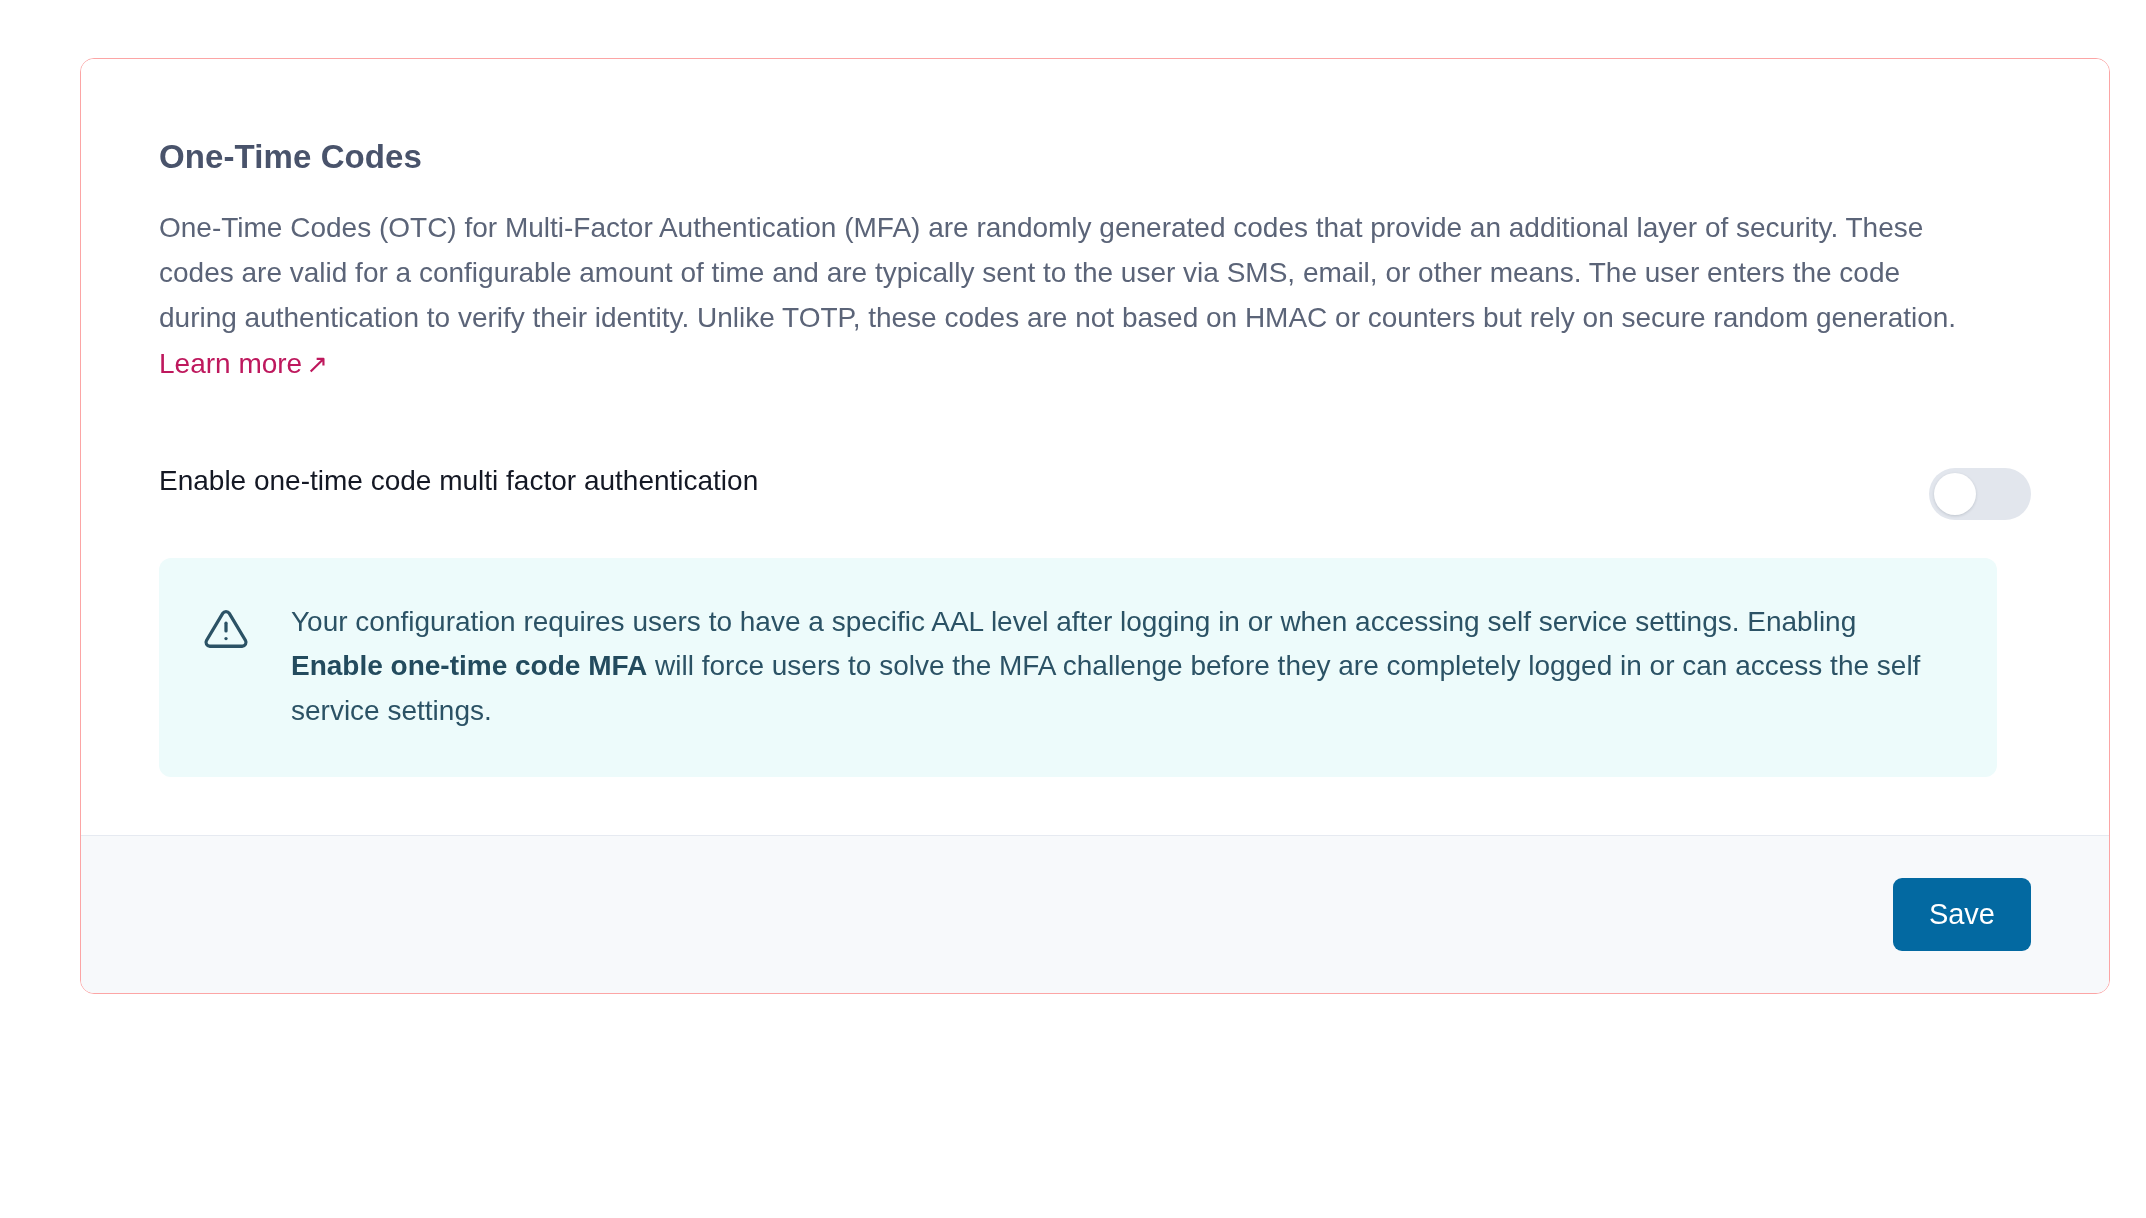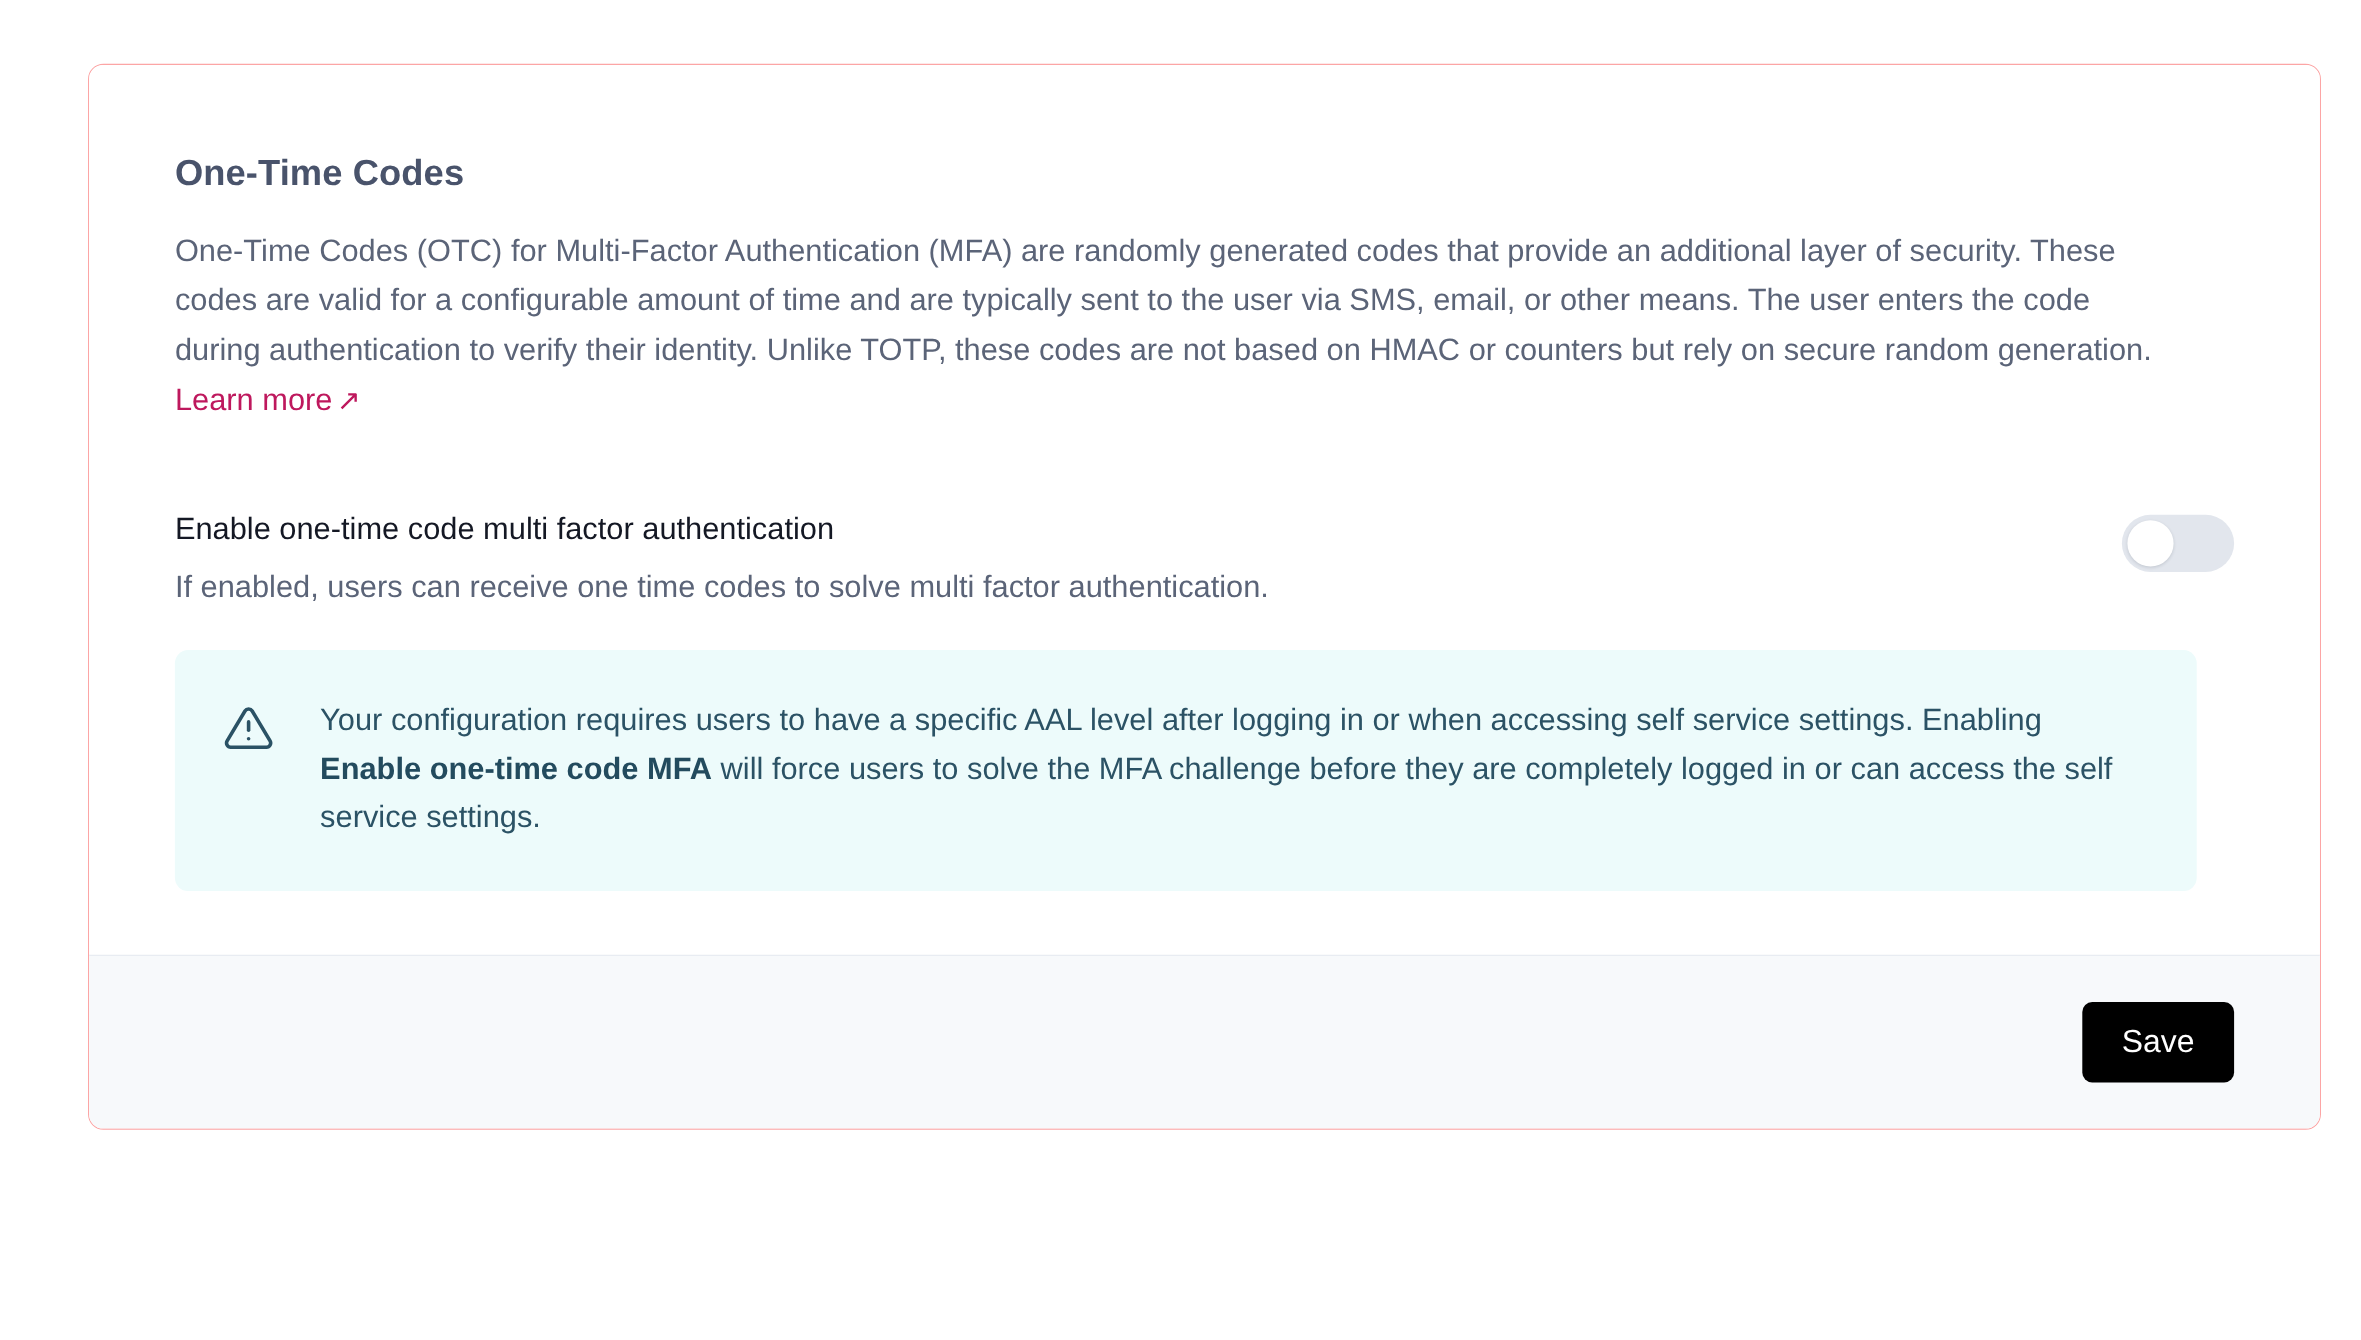--- a/index.html
+++ b/index.html
@@ -138,21 +138,21 @@
     background: #f7f9fb;
     padding: 42px 78px 42px 78px;
     display: flex;
     justify-content: flex-end;
     align-items: center;
   }
   .save-btn {
     font-family: "Liberation Sans", sans-serif;
     font-size: 29px;
     color: #ffffff;
-    background: #000000;
+    background: #0369a1;
     border: none;
     border-radius: 9px;
     padding: 20px 36px;
     cursor: pointer;
     line-height: 1.15;
   }
 </style>
 </head>
 <body>
 
@@ -160,21 +160,20 @@
 
   <div class="card-body">
 
     <h2 class="section-title">One-Time Codes</h2>
 
     <p class="section-desc"><span>One-Time Codes (OTC) for Multi-Factor Authentication (MFA) are randomly generated codes that provide an additional layer of security. These codes are valid for a configurable amount of time and are typically sent to the user via SMS, email, or other means. The user enters the code during authentication to verify their identity. Unlike TOTP, these codes are not based on HMAC or counters but rely on secure random generation. </span><a class="learn-more" href="#"><span>Learn more</span><span class="ext-arrow">↗</span></a></p>
 
     <div class="toggle-row">
       <div class="toggle-texts">
         <div class="toggle-label">Enable one-time code multi factor authentication</div>
-        <div class="toggle-sub">If enabled, users can receive one time codes to solve multi factor authentication.</div>
       </div>
       <div class="switch">
         <div class="knob"></div>
       </div>
     </div>
 
     <div class="callout">
       <div class="callout-icon">
         <svg viewBox="0 0 24 24" width="46" height="46" fill="none" stroke="#2b5265" stroke-width="1.7" stroke-linecap="round" stroke-linejoin="round">
           <path d="M10.29 3.86 1.82 18a2 2 0 0 0 1.71 3h16.94a2 2 0 0 0 1.71-3L13.71 3.86a2 2 0 0 0-3.42 0z"></path>

